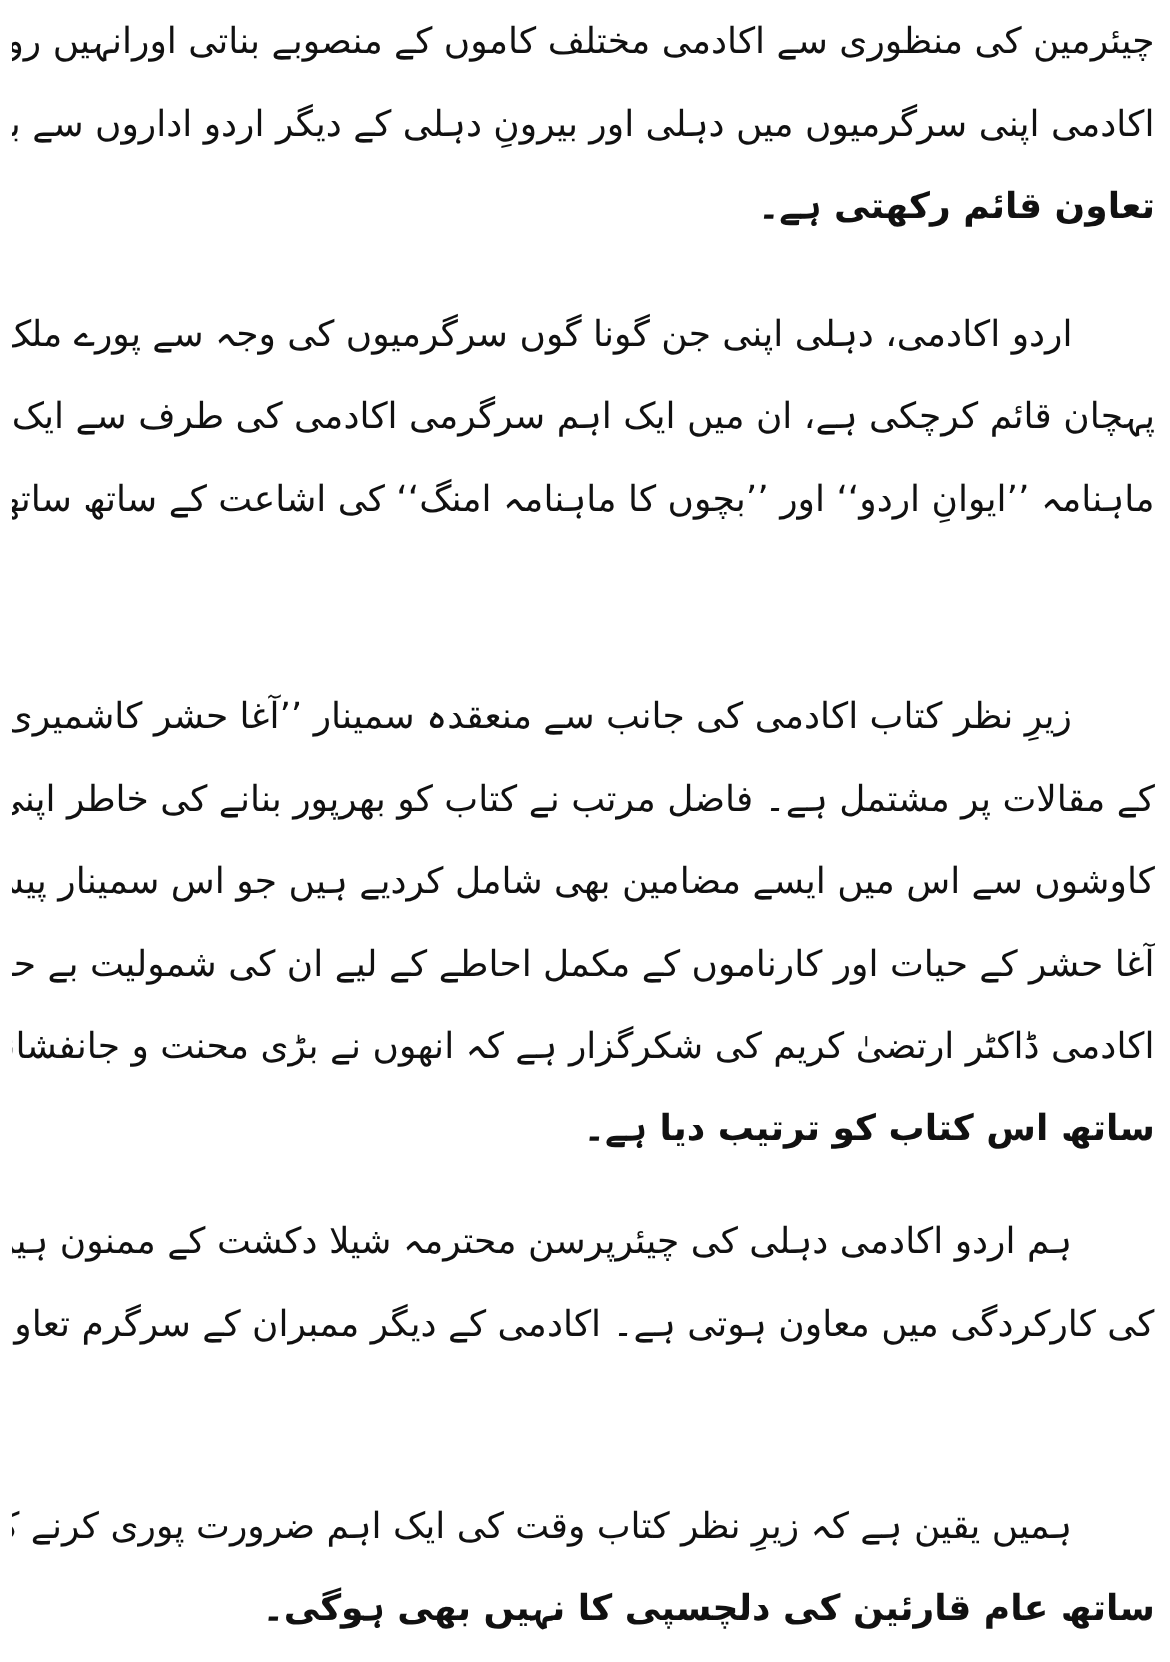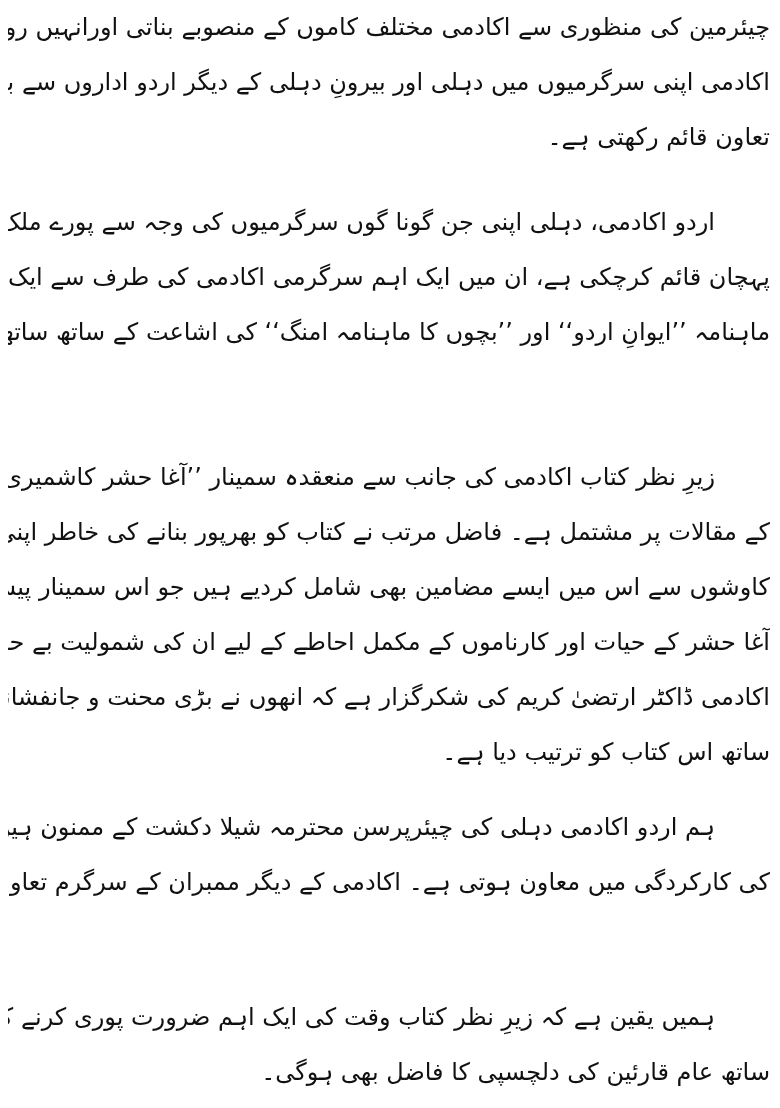--- a/index.html
+++ b/index.html
@@ -35,20 +35,21 @@
       line-height: 55px;
       font-size: 24px;
       white-space: nowrap;
       overflow: hidden;
       text-align: justify;
       text-align-last: justify;
       letter-spacing: 0px;
     }
     .line.last {
       text-align-last: right;
+      font-weight: bold;
     }
     .line.indent {
       padding-right: 55px;
     }
     #p1 { top: 0px; }
     #p2 { top: 195px; }
     #p3 { top: 450px; }
     #p4 { top: 800px; }
     #p5 { top: 990px; }
   </style>
@@ -78,16 +79,16 @@
     <span class="line last">ساتھ اس کتاب کو ترتیب دیا ہے۔</span>
   </div>
 
   <div class="para" id="p4">
     <span class="line indent">ہم اردو اکادمی دہلی کی چیئرپرسن محترمہ شیلا دکشت کے ممنون ہیں جن کی سرپرستی اکادمی</span>
     <span class="line">کی کارکردگی میں معاون ہوتی ہے۔ اکادمی کے دیگر ممبران کے سرگرم تعاون اور مفید مشورے</span>
   </div>
 
   <div class="para" id="p5">
     <span class="line indent">ہمیں یقین ہے کہ زیرِ نظر کتاب وقت کی ایک اہم ضرورت پوری کرنے کے ساتھ</span>
-    <span class="line last">ساتھ  عام قارئین کی دلچسپی کا فاضل بھی ہوگی۔</span>
+    <span class="line last">ساتھ  عام قارئین کی دلچسپی کا نہیں بھی ہوگی۔</span>
   </div>
 
 </div>
 
 </body></html>

